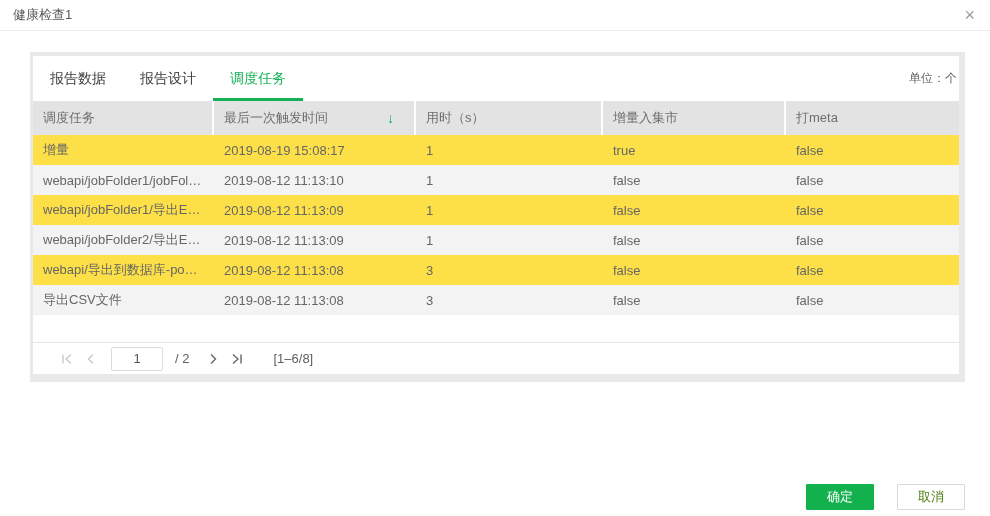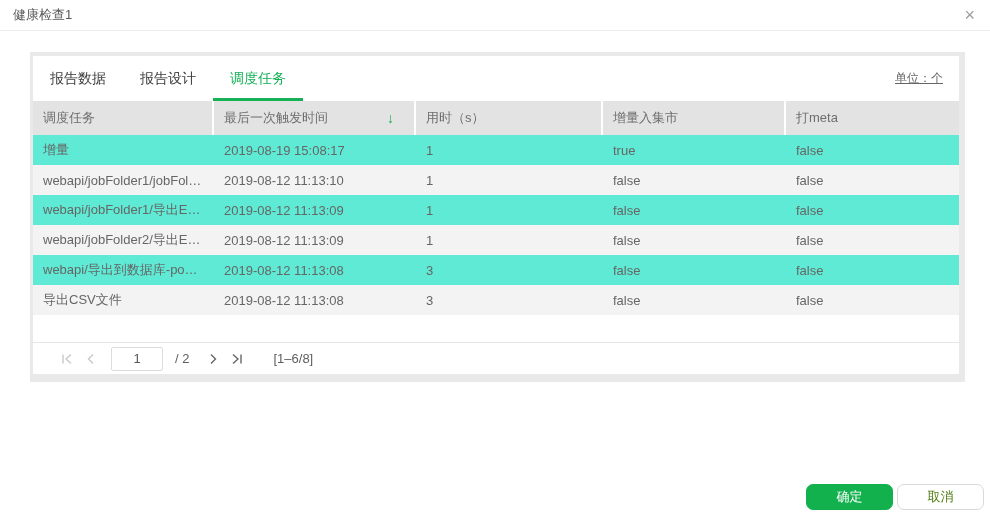--- a/index.html
+++ b/index.html
@@ -9,30 +9,30 @@
   
   .dlg-header { height:31px; display:flex; align-items:center; padding:0 13px;
     border-bottom:1px solid #ececec; background:#fff; }
   .dlg-title { font-size:13px; color:#595959; }
   .dlg-close { margin-left:auto; font-size:18px; color:#9c9c9c; line-height:1;
     cursor:pointer; padding:0 2px; font-weight:300; }
 
   
   .panel { position:absolute; left:30px; top:52px; width:935px;
     background:#e9e9e9; padding:4px 6px 8px 3px; }
-  .panel-inner { background:#5eead4; }
+  .panel-inner { background:#fde047; }
 
   
   .tabbar { height:45px; display:flex; align-items:stretch; background:#fff; }
   .tab { padding:0 17px; display:flex; align-items:center; font-size:14px;
     color:#3d3d3d; position:relative; cursor:pointer; }
   .tab.active { color:#14b156; }
   .tab.active::after { content:""; position:absolute; left:0; right:0; bottom:0;
     height:3px; background:#14b156; }
-  .unit { margin-left:auto; align-self:center; font-size:12px; color:#666; padding-right:16px;text-decoration:underline; }
+  .unit { margin-left:auto; align-self:center; font-size:12px; color:#666; padding-right:2px; }
 
   
   .thead { display:flex; height:34px; }
   .th { background:#e3e3e3; display:flex; align-items:center; padding:0 10px;
     font-size:13px; color:#6e6e6e; border-right:2px solid #fff; }
   .th:last-child { border-right:none; }
   .sort-arrow { margin-left:auto; color:#14b156; font-size:14px; font-weight:bold; padding-right:10px; }
   .c1 { width:181px; } .c2 { width:202px; } .c3 { width:187px; } .c4 { width:183px; }
   .c5 { flex:1; }
   .trow { display:flex; height:30px; align-items:center; font-size:13px; color:#666;justify-content:center; }
@@ -48,22 +48,22 @@
     cursor:pointer; }
   .pg-btn svg { display:block; }
   .pg-disabled { cursor:default; }
   .page-input { width:52px; height:24px; border:1px solid #dcdcdc; border-radius:2px;
     text-align:center; font-size:13px; color:#555; margin:0 12px 0 10px;
     font-family:"Liberation Sans","DejaVu Sans",sans-serif; outline:none; }
   .pg-total { margin-right:14px; }
   .pg-range { margin-left:14px; color:#5e5e5e;padding-left:12px; }
 
   
-  .btn { position:absolute; top:484px; width:87px; height:26px; font-size:13px;
-    border-radius:7px; cursor:pointer; font-family:Liberation Serif, serif; }
+  .btn { position:absolute; top:484px; width:68px; height:26px; font-size:13px;
+    border-radius:1px; cursor:pointer; font-family:Liberation Serif, serif; }
   .btn-ok { left:806px; background:#12b14e; color:#fff; border:1px solid #12b14e; }
   .btn-cancel { left:897px; background:#fff; color:#4d7c0f; border:1px solid #d9d9d9; }
 </style>
 </head>
 <body>
 
 <div class="dlg-header">
   <span class="dlg-title">健康检查1</span>
   <span class="dlg-close">×</span>
 </div>

